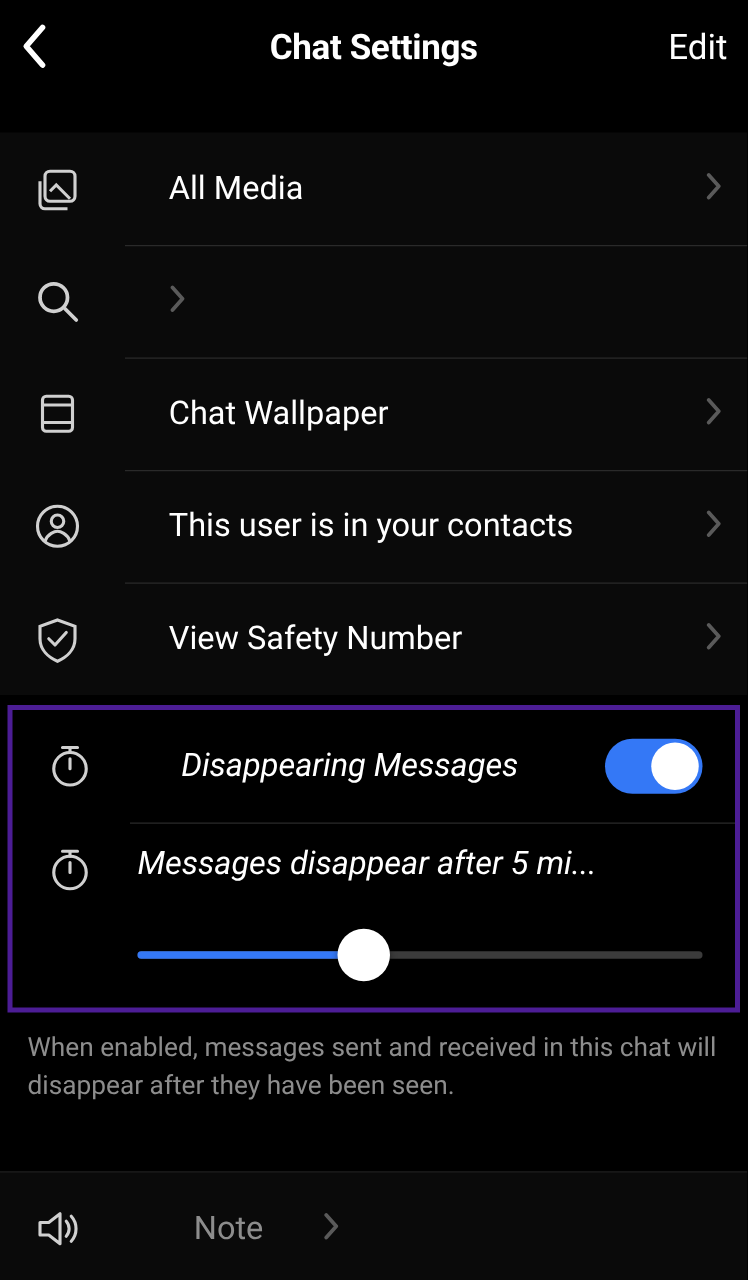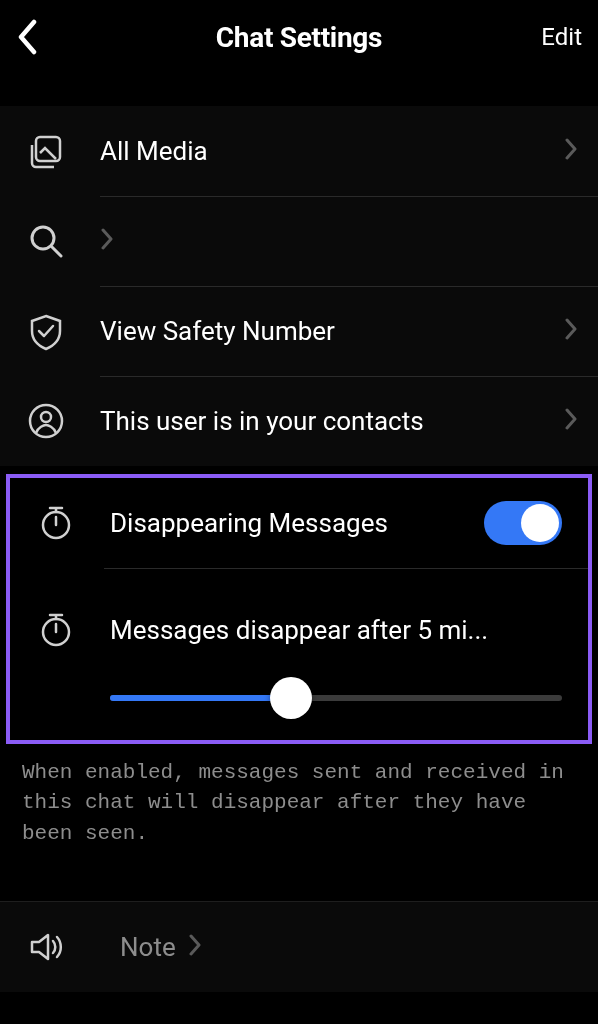--- a/index.html
+++ b/index.html
@@ -27,33 +27,34 @@
     .back-btn svg { width: 22px; height: 36px; }
     .header-title {
       font-size: 28px;
       font-weight: 700;
       color: #fff;
       letter-spacing: -0.3px;
     }
     .edit-btn {
       width: 60px;
       text-align: right;
-      font-size: 24px;
+      font-size: 28px;
       font-weight: 400;
       color: #fff;
     }
     .gap { height: 32px; background: #000; }
 
     .list { background: #0a0a0a; }
     .row {
       display: flex;
       align-items: center;
       min-height: 90px;
       padding: 0 20px 0 26px;
       position: relative;
+      gap: 35px;
     }
     .row + .row::before,
     .row.has-divider::before {
       content: "";
       position: absolute;
       left: 100px;
       right: 0;
       top: 0;
       height: 1px;
       background: #2a2a2a;
@@ -77,22 +78,23 @@
     .row-value {
       font-size: 26px;
       color: #8d8d8d;
       margin-right: 12px;
       margin-left: 20px;
     }
     .chevron svg { width: 14px; height: 22px; }
     .chevron svg path { stroke: #5a5a5a; }
     
     .highlight-box {
-      border: 4px solid #8b5cf6;
+      border: 4px solid #4c1d95;
       margin: 8px 6px 0 6px;
+      font-style: italic;
     }
     .highlight-box .row::before { left: 94px; }
     .toggle {
       width: 78px;
       height: 44px;
       background: #3478f6;
       border-radius: 22px;
       position: relative;
     }
     .toggle-knob {
@@ -104,22 +106,20 @@
       background: #fff;
       border-radius: 50%;
     }
     .slider-row {
       display: block;
       padding: 18px 26px 22px 26px;
       position: relative;
     }
     .slider-top {
       display: flex;
-      align-items: center;
-      margin-top: 24px;
     }
     .slider-top .row-icon { width: 74px; }
     .slider-label {
       flex: 1;
       font-size: 26px;
       color: #fff;
       white-space: nowrap;
       overflow: hidden;
       text-overflow: ellipsis;
     }
@@ -158,21 +158,20 @@
       background: #fff;
       border-radius: 50%;
       transform: translate(-50%, -50%);
       box-shadow: 0 2px 6px rgba(0,0,0,0.4);
     }
     .footer-text {
       padding: 14px 22px 26px 22px;
       font-size: 21px;
       line-height: 1.45;
       color: #8d8d8d;
-      font-family: Liberation Mono, monospace;
     }
     .section-gap {
       height: 26px;
       background: #000;
     }
     .list2 { border-top: 1px solid #1e1e1e; }
   </style>
 </head>
 <body>
 
@@ -209,43 +208,55 @@
       <svg viewBox="0 0 40 40">
           <circle cx="17" cy="17" r="11" stroke-width="3"></circle>
           <path d="M26 26 L35 35" stroke-width="3" stroke-linecap="round"></path>
         </svg>
     </div>
     <div class="chevron"><svg viewBox="0 0 14 22">
           <path d="M3 2 L11 11 L3 20" stroke-width="3" fill="none" stroke-linecap="round" stroke-linejoin="round"></path>
         </svg></div>
   </div>
 
-
-  <div class="row">
-    <div class="row-icon">
-      <svg viewBox="0 0 40 40">
-          <path d="M20 5 L34 10 v10 c0 9 -7 15 -14 18 c-7 -3 -14 -9 -14 -18 V10 Z" stroke-width="2.5"></path>
-          <path d="M13 20 l5 5 l9 -10" stroke-width="2.5" stroke-linecap="round" stroke-linejoin="round"></path>
-        </svg>
-    </div>
-    <div class="row-label">View Safety Number</div>
+  <div class="row">
+    <div class="row-icon">
+      <svg viewBox="0 0 40 40">
+          <rect x="8" y="6" width="24" height="28" rx="3" stroke-width="2.5"></rect>
+          <path d="M8 13 h24 M8 27 h24" stroke-width="2.5"></path>
+        </svg>
+    </div>
+    <div class="row-label">Chat Wallpaper</div>
     <div class="chevron"><svg viewBox="0 0 14 22">
           <path d="M3 2 L11 11 L3 20" stroke-width="3" fill="none" stroke-linecap="round" stroke-linejoin="round"></path>
         </svg></div>
   </div>
 
   <div class="row">
     <div class="row-icon">
       <svg viewBox="0 0 40 40">
           <circle cx="20" cy="20" r="16" stroke-width="2.5"></circle>
           <circle cx="20" cy="16" r="5" stroke-width="2.5"></circle>
           <path d="M10 32 c2 -6 8 -8 10 -8 s8 2 10 8" stroke-width="2.5"></path>
         </svg>
     </div>
     <div class="row-label">This user is in your contacts</div>
+    <div class="chevron"><svg viewBox="0 0 14 22">
+          <path d="M3 2 L11 11 L3 20" stroke-width="3" fill="none" stroke-linecap="round" stroke-linejoin="round"></path>
+        </svg></div>
+  </div>
+
+  <div class="row">
+    <div class="row-icon">
+      <svg viewBox="0 0 40 40">
+          <path d="M20 5 L34 10 v10 c0 9 -7 15 -14 18 c-7 -3 -14 -9 -14 -18 V10 Z" stroke-width="2.5"></path>
+          <path d="M13 20 l5 5 l9 -10" stroke-width="2.5" stroke-linecap="round" stroke-linejoin="round"></path>
+        </svg>
+    </div>
+    <div class="row-label">View Safety Number</div>
     <div class="chevron"><svg viewBox="0 0 14 22">
           <path d="M3 2 L11 11 L3 20" stroke-width="3" fill="none" stroke-linecap="round" stroke-linejoin="round"></path>
         </svg></div>
   </div>
 </div>
 
 <div class="highlight-box">
 
   <div class="row" style="padding-right:26px;">
     <div class="row-icon">

